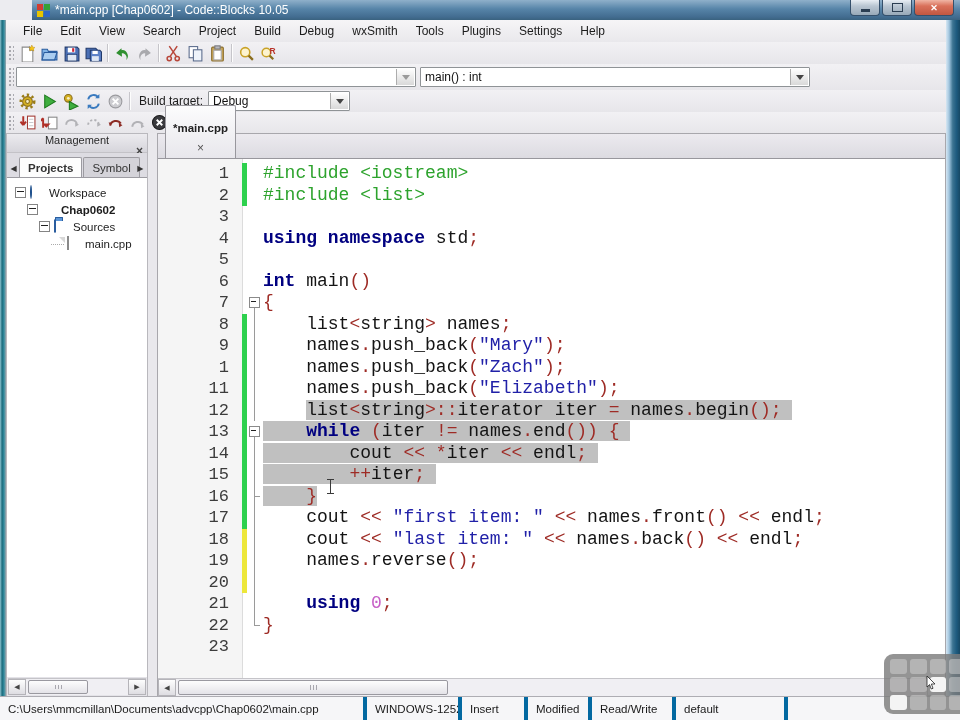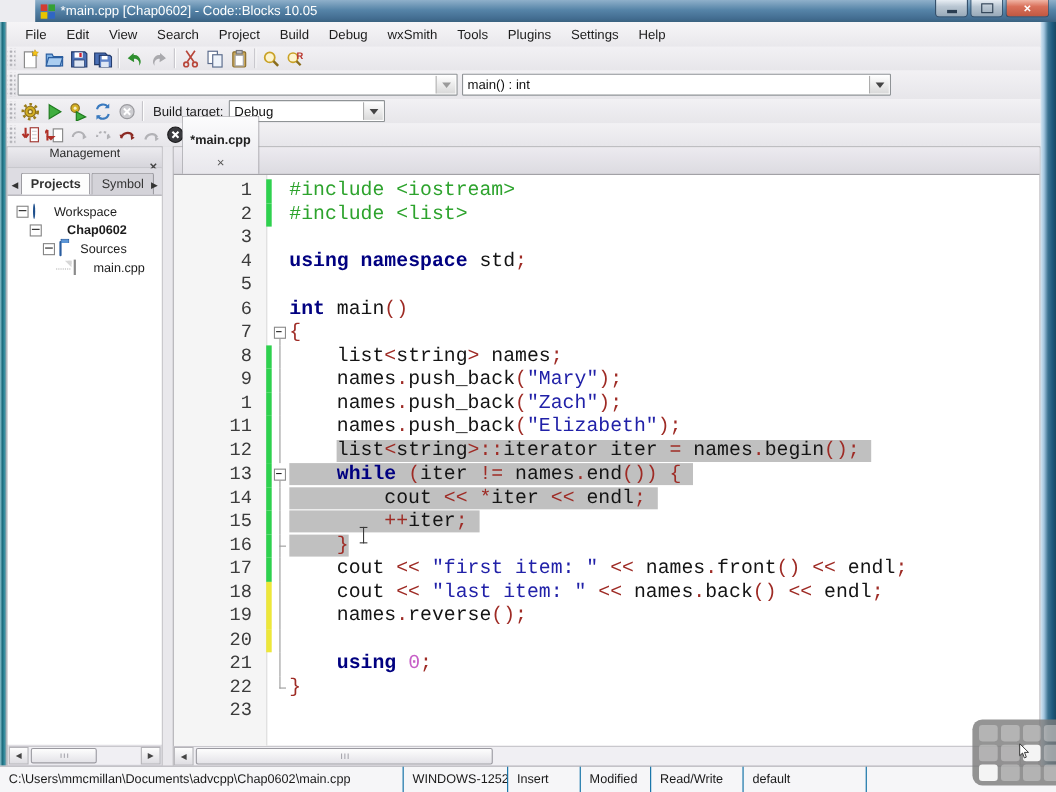--- a/index.html
+++ b/index.html
@@ -119,21 +119,21 @@
     border:1px solid #b5b4b9;background:linear-gradient(#fdfdfd,#dedde2);color:#444;font-size:7px;}
   .strack{flex:1;position:relative;}
   .sthumb{position:absolute;top:1px;bottom:1px;border:1px solid #9a99a0;border-radius:2px;
     background:linear-gradient(#fdfdfd,#e4e3e8);}
   .sthumb::after{content:'';position:absolute;left:50%;top:4px;bottom:4px;width:1px;background:#a8a7ae;
     box-shadow:-3px 0 #a8a7ae,3px 0 #a8a7ae;}
   
   .statusbar{position:absolute;left:0;right:0;bottom:0;height:23px;background:#f6f6f8;
     border-top:1px solid #aeadb3;display:flex;align-items:center;font-size:11.5px;color:#1a1a1a;z-index:45;}
   .scell{height:100%;display:flex;align-items:center;padding-left:8px;box-sizing:border-box;
-    border-right:1px solid #0369a1;white-space:nowrap;overflow:hidden;flex:none;}
+    border-right:4px solid #0369a1;white-space:nowrap;overflow:hidden;flex:none;}
   
   .ibeam{position:absolute;left:326px;top:478px;z-index:30;width:9px;height:17px;pointer-events:none;}
   .ibeam::before{content:'';position:absolute;left:4px;top:1px;bottom:1px;width:1px;background:#3a3a3a;}
   .ibeam::after{content:'';position:absolute;left:1px;right:1px;top:1px;height:1px;background:#3a3a3a;
      box-shadow:0 14px #3a3a3a;}
   .watermark{position:absolute;right:-10px;bottom:6px;width:86px;height:60px;z-index:60;
     background:rgba(125,125,125,0.82);border-radius:9px;padding:5px 4px 4px 6px;box-sizing:border-box;
     display:grid;grid-template-columns:repeat(4,1fr);gap:3px;}
   .wmcell{background:rgba(220,220,220,0.45);border-radius:3px;}
   .wmcell.lit{background:#f4f4f4;}

